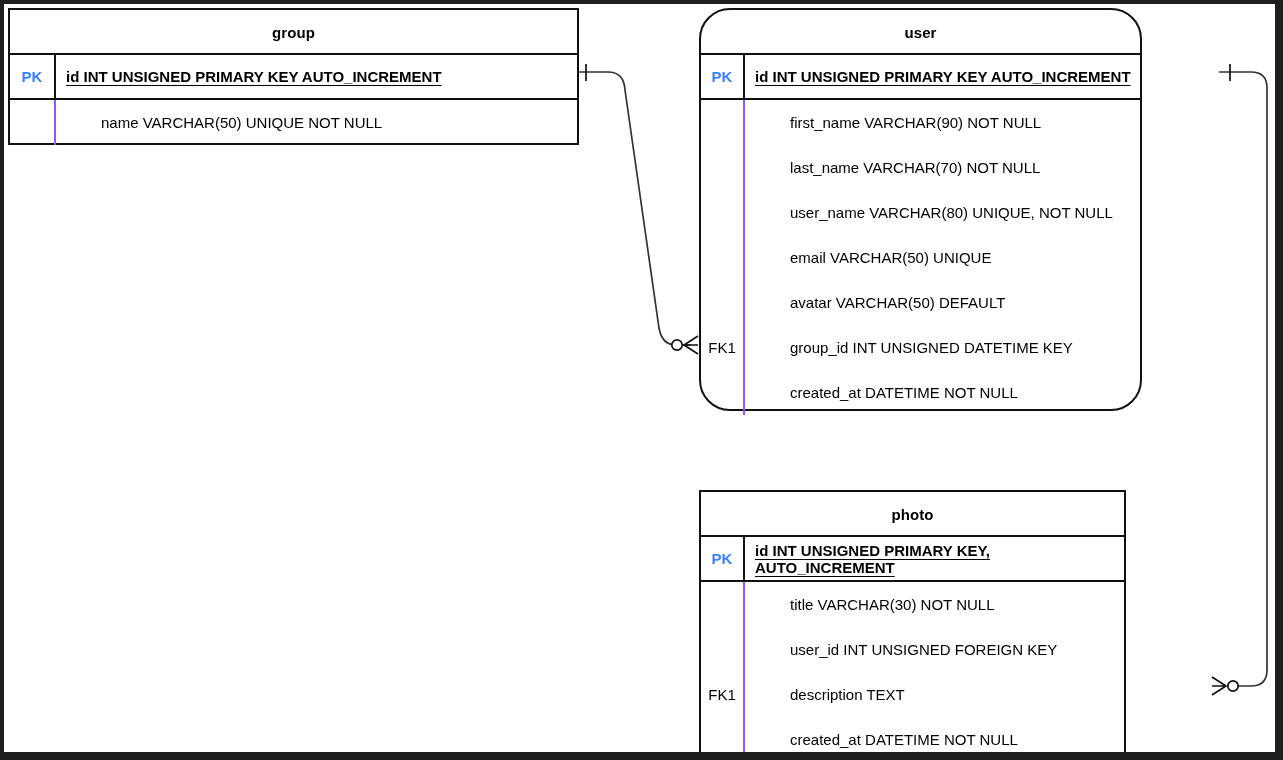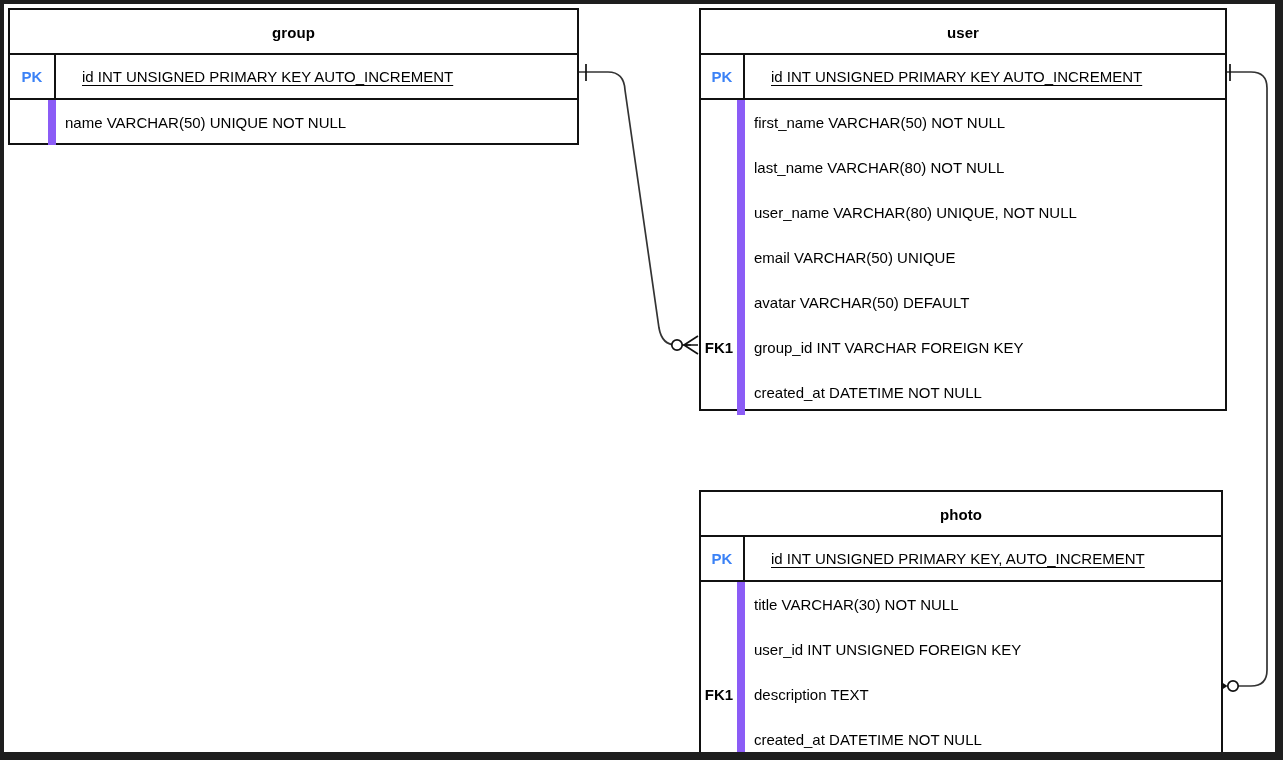--- a/index.html
+++ b/index.html
@@ -64,51 +64,51 @@
     align-items: center;
     justify-content: center;
     font-size: 15px;
     font-weight: bold;
     color: #3b82f6;
   }
   .pk-field {
     flex: 1 1 auto;
     display: flex;
     align-items: center;
-    padding-left: 26px;
-    box-sizing: border-box;
-    font-size: 15px;
-    font-weight: normal;
+    padding-left: 10px;
+    box-sizing: border-box;
+    font-size: 15px;
+    font-weight: bold;
     color: #000000;
   }
   .pk-field span {
     text-decoration: underline;
     text-underline-offset: 3px;
   }
   .body-rows {
     display: flex;
   }
   .key-col {
     flex: 0 0 auto;
-    border-right: 8px solid #8b5cf6;
+    border-right: 2px solid #8b5cf6;
     box-sizing: border-box;
     position: relative;
-    font-weight: bold;
   }
   .key-col .fk-label {
     position: absolute;
     left: 0;
     width: 100%;
     text-align: center;
     font-size: 15px;
     color: #000000;
   }
   .field-col {
     flex: 1 1 auto;
     box-sizing: border-box;
+    padding-left: 36px;
   }
   .field-row {
     height: 45px;
     line-height: 45px;
     padding-left: 9px;
     font-size: 15px;
     color: #000000;
     white-space: nowrap;
     box-sizing: border-box;
   }
@@ -177,45 +177,45 @@
       <div class="body-rows">
         <div class="key-col" style="width: 46px; flex-basis: 46px; height: 45px;">
           
         </div>
         <div class="field-col">
             <div class="field-row">name VARCHAR(50) UNIQUE NOT NULL</div>
           </div>
       </div>
     </div>
 
-    <div class="entity" style="left: 695px; top: 4px; width: 528px; height: 403px;">
+    <div class="entity" style="left: 695px; top: 4px; width: 443px; height: 403px; border-radius: 31px;">
       <div class="entity-title">user</div>
       <div class="pk-row">
         <div class="pk-tag" style="width: 44px; flex-basis: 44px;">PK</div>
         <div class="pk-field">
             <span>id INT UNSIGNED PRIMARY KEY AUTO_INCREMENT</span>
           </div>
       </div>
       <div class="body-rows">
         <div class="key-col" style="width: 44px; flex-basis: 44px; height: 315px;">
           <div class="fk-label" style="top: 225px; line-height: 45px; height: 45px;">FK1</div>
         </div>
         <div class="field-col">
-            <div class="field-row">first_name VARCHAR(50) NOT NULL</div>
-            <div class="field-row">last_name VARCHAR(80) NOT NULL</div>
+            <div class="field-row">first_name VARCHAR(90) NOT NULL</div>
+            <div class="field-row">last_name VARCHAR(70) NOT NULL</div>
             <div class="field-row">user_name VARCHAR(80) UNIQUE, NOT NULL</div>
             <div class="field-row">email VARCHAR(50) UNIQUE</div>
             <div class="field-row">avatar VARCHAR(50) DEFAULT</div>
-            <div class="field-row">group_id INT VARCHAR FOREIGN KEY</div>
+            <div class="field-row">group_id INT UNSIGNED DATETIME KEY</div>
             <div class="field-row">created_at DATETIME NOT NULL</div>
           </div>
       </div>
     </div>
 
-    <div class="entity" style="left: 695px; top: 486px; width: 524px; height: 268px;">
+    <div class="entity" style="left: 695px; top: 486px; width: 427px; height: 268px;">
       <div class="entity-title">photo</div>
       <div class="pk-row">
         <div class="pk-tag" style="width: 44px; flex-basis: 44px;">PK</div>
         <div class="pk-field">
             <span>id INT UNSIGNED PRIMARY KEY, AUTO_INCREMENT</span>
           </div>
       </div>
       <div class="body-rows">
         <div class="key-col" style="width: 44px; flex-basis: 44px; height: 180px;">
           <div class="fk-label" style="top: 90px; line-height: 45px; height: 45px;">FK1</div>

